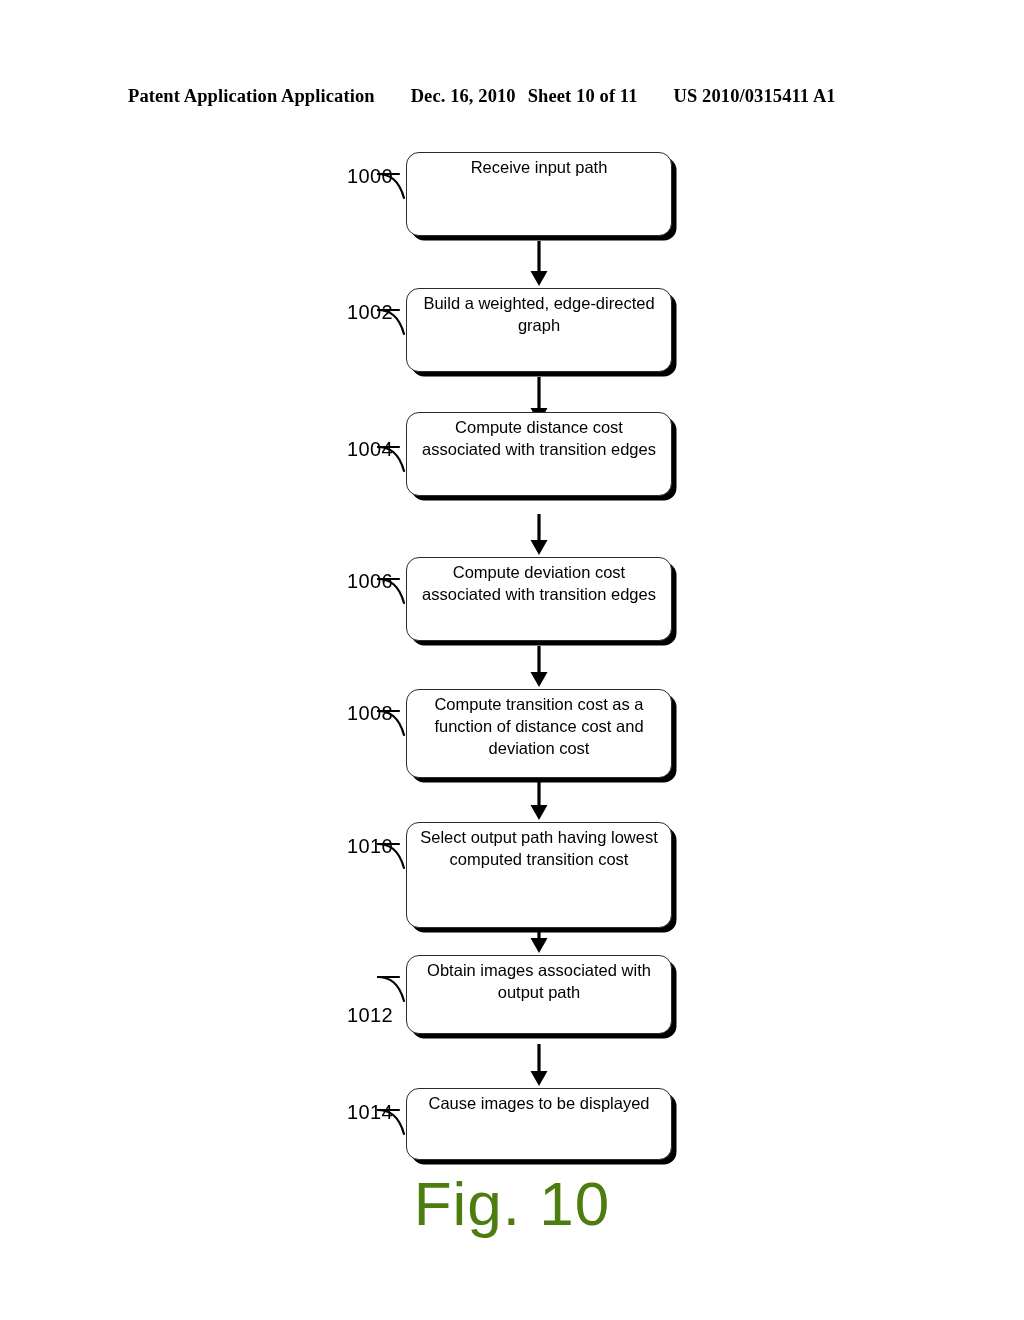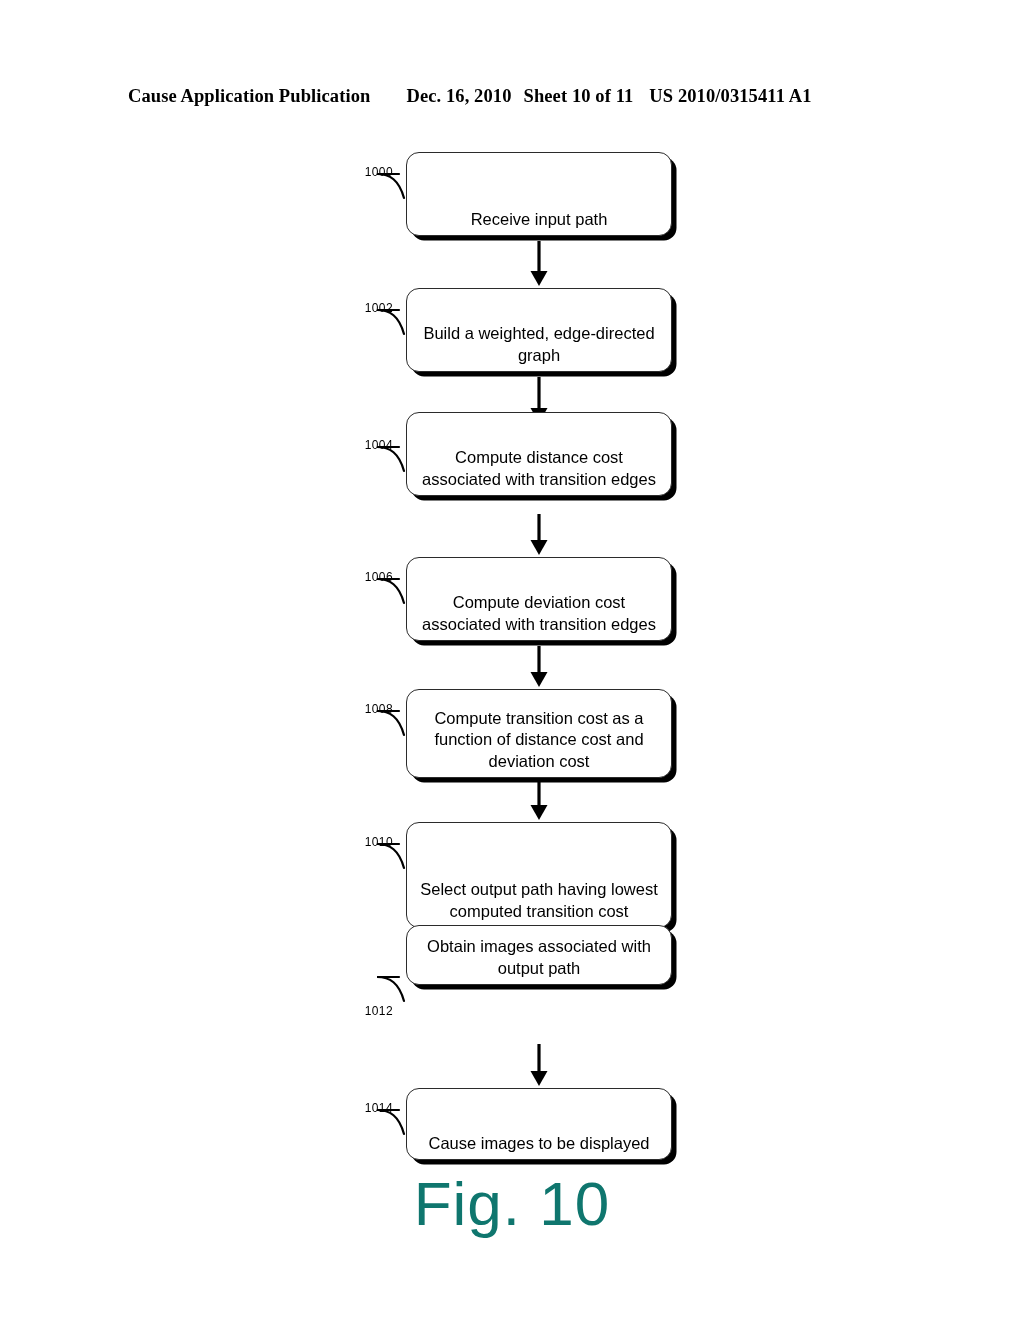--- a/index.html
+++ b/index.html
@@ -28,21 +28,21 @@
     align-items: baseline;
     font-family: "Liberation Serif", serif;
     font-weight: bold;
     font-size: 18.5px;
     letter-spacing: 0.1px;
     white-space: nowrap;
   }
   .hdr-title { }
   .hdr-date  { margin-left: 36px; }
   .hdr-sheet { margin-left: 12px; }
-  .hdr-pub   { margin-left: 16px; }
+  .hdr-pub   { margin-left: 36px; }
 
   
   .flow {
     position: absolute;
     left: 0;
     top: 0;
     width: 1024px;
     height: 1320px;
   }
 
@@ -50,38 +50,38 @@
   .node {
     position: absolute;
     left: 406px;
     width: 266px;
     box-sizing: border-box;
     border: 1.2px solid #2b2b2b;
     border-radius: 13px;
     background: #ffffff;
     box-shadow: 5px 5px 0 -0.5px #000000;
     display: flex;
-    align-items: flex-end;
+    align-items: flex-start;
     justify-content: center;
     text-align: center;
     padding: 4px 10px;
   }
   .node-text {
     font-family: "Liberation Sans", sans-serif;
     font-size: 16.5px;
     line-height: 1.32;
     color: #000000;
     white-space: pre-line;
   }
 
   
   .ref {
     position: absolute;
     font-family: "Liberation Sans", sans-serif;
-    font-size: 12px;
+    font-size: 20px;
     letter-spacing: 0.4px;
     color: #000000;
     text-align: right;
     width: 62px;
     left: 331px;
   }
 
   
   .overlay {
     position: absolute;
@@ -93,28 +93,28 @@
   
   .fig-caption {
     position: absolute;
     top: 1168px;
     left: 0;
     width: 1024px;
     text-align: center;
     font-family: "Liberation Sans", sans-serif;
     font-size: 62px;
     letter-spacing: 1px;
-    color: #0f766e;
+    color: #4d7c0f;
   }
 </style>
 </head>
 <body>
 
 <div class="page-header">
-  <span class="hdr-title">Cause Application Publication</span>
+  <span class="hdr-title">Patent Application Application</span>
   <span class="hdr-date">Dec. 16, 2010</span>
   <span class="hdr-sheet">Sheet 10 of 11</span>
   <span class="hdr-pub">US 2010/0315411 A1</span>
 </div>
 
 <div class="flow" id="flow-root">
   <svg class="overlay" id="overlay" viewBox="0 0 1024 1320" width="1024" height="1320">
       <path d="M 399,174 L 377,174 C 390,174 399,180 404,198" fill="none" stroke="#000000" stroke-width="2.2" stroke-linecap="round"></path>
       <line x1="539" y1="241" x2="539" y2="273" stroke="#000000" stroke-width="3.2"></line>
       <polygon points="530.5,271 547.5,271 539,286" fill="#000000"></polygon>
@@ -161,21 +161,21 @@
       <div class="node-text">Compute transition cost as a
 function of distance cost and
 deviation cost</div>
     </div>
     <div class="ref" style="top: 702px;">1008</div>
     <div class="node" style="top: 822px; height: 106px;">
       <div class="node-text">Select output path having lowest
 computed transition cost</div>
     </div>
     <div class="ref" style="top: 835px;">1010</div>
-    <div class="node" style="top: 925px; height: 60px;">
+    <div class="node" style="top: 955px; height: 79px;">
       <div class="node-text">Obtain images associated with
 output path</div>
     </div>
     <div class="ref" style="top: 968px; margin-top: 36px;">1012</div>
     <div class="node" style="top: 1088px; height: 72px;">
       <div class="node-text">Cause images to be displayed</div>
     </div>
     <div class="ref" style="top: 1101px;">1014</div>
   </div>
 

